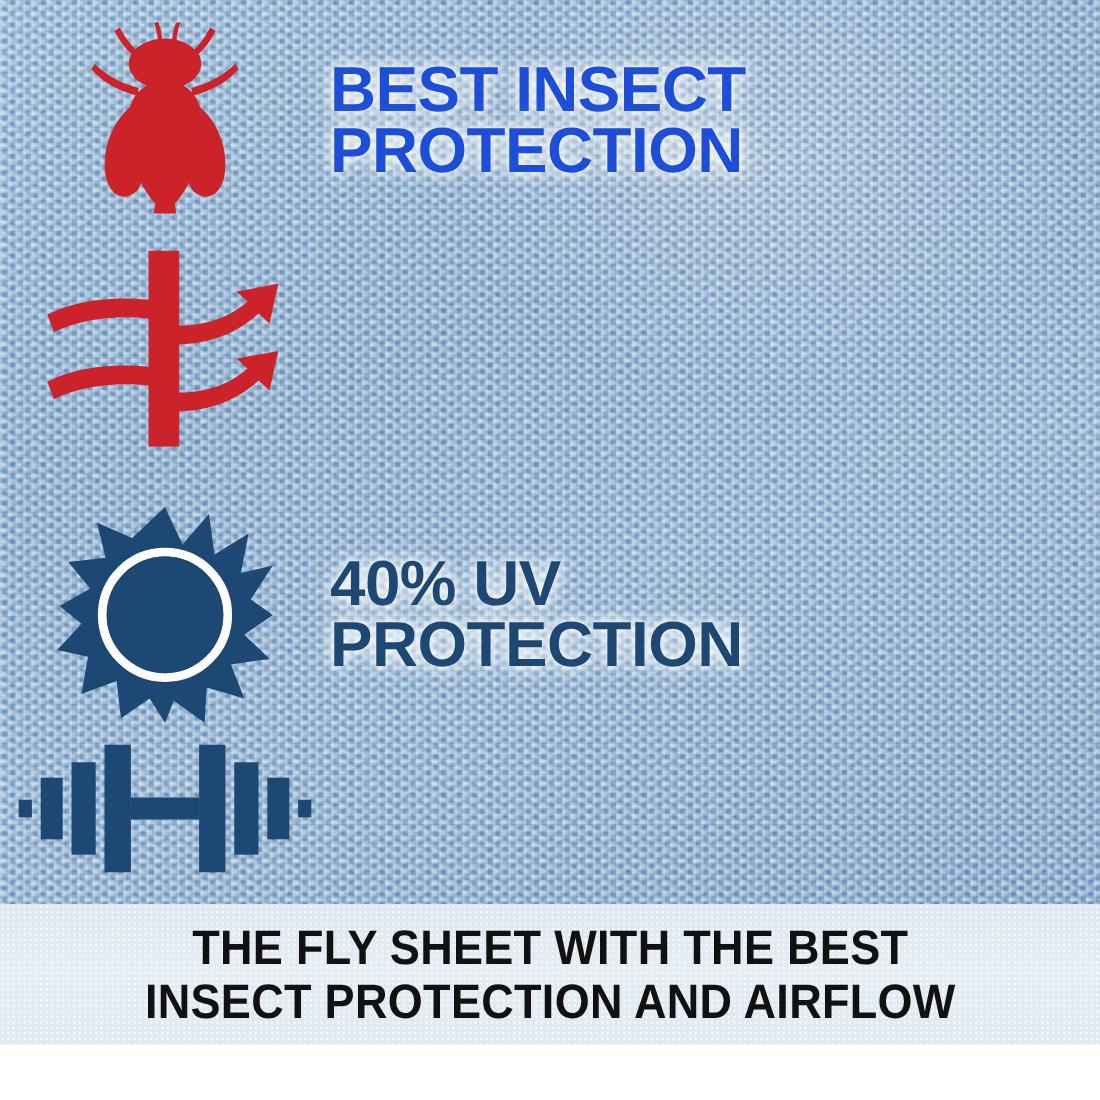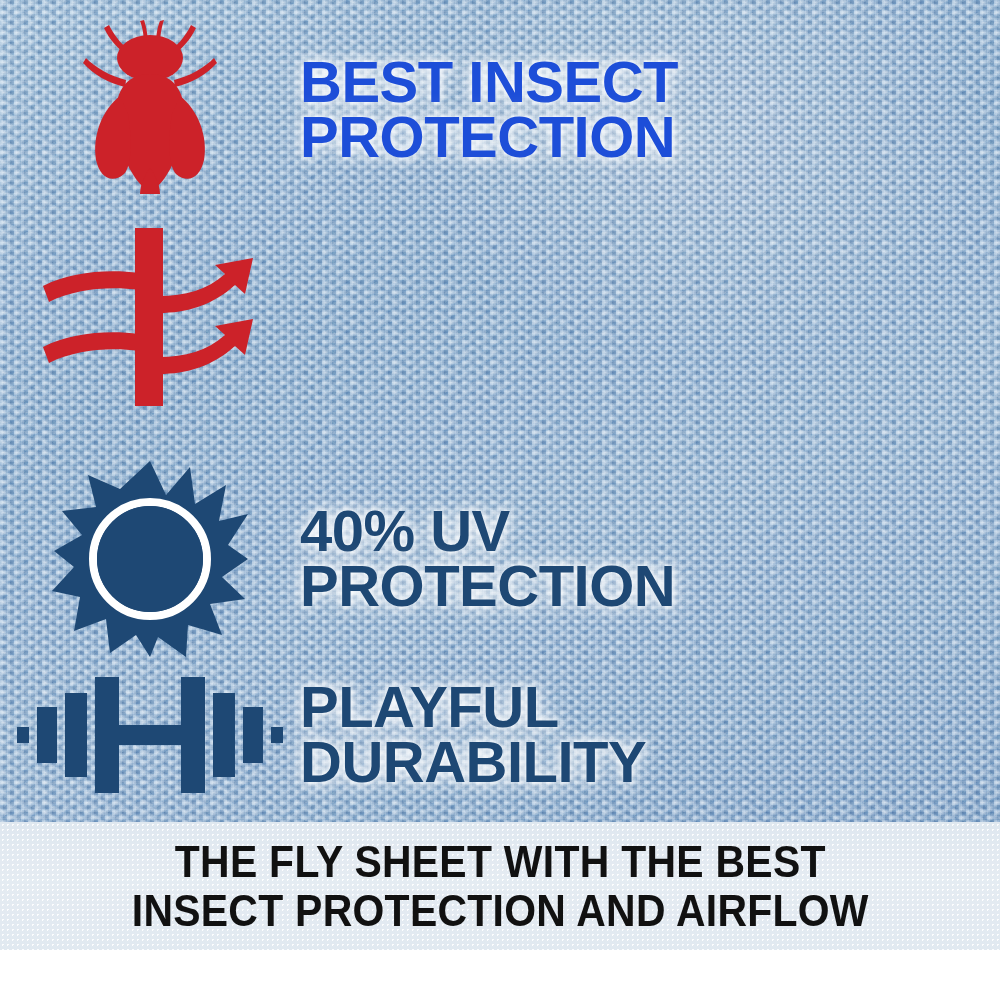--- a/index.html
+++ b/index.html
@@ -222,24 +222,20 @@
           <rect x="166" y="12" width="24" height="116"></rect>
 
           <rect x="198" y="28" width="22" height="84"></rect>
 
           <rect x="228" y="42" width="20" height="56"></rect>
 
           <rect x="256" y="62" width="12" height="16"></rect>
         </g>
       </svg>
     </div>
-    <div class="text-cell">
-      <div class="headline navy-text">PLAYFUL
-DURABILITY</div>
-    </div>
   </div>
 
   <div class="caption-band">
     <div class="caption-text">THE FLY SHEET WITH THE BEST
 INSECT PROTECTION AND AIRFLOW</div>
   </div>
 
 </div>
 
 </body></html>

